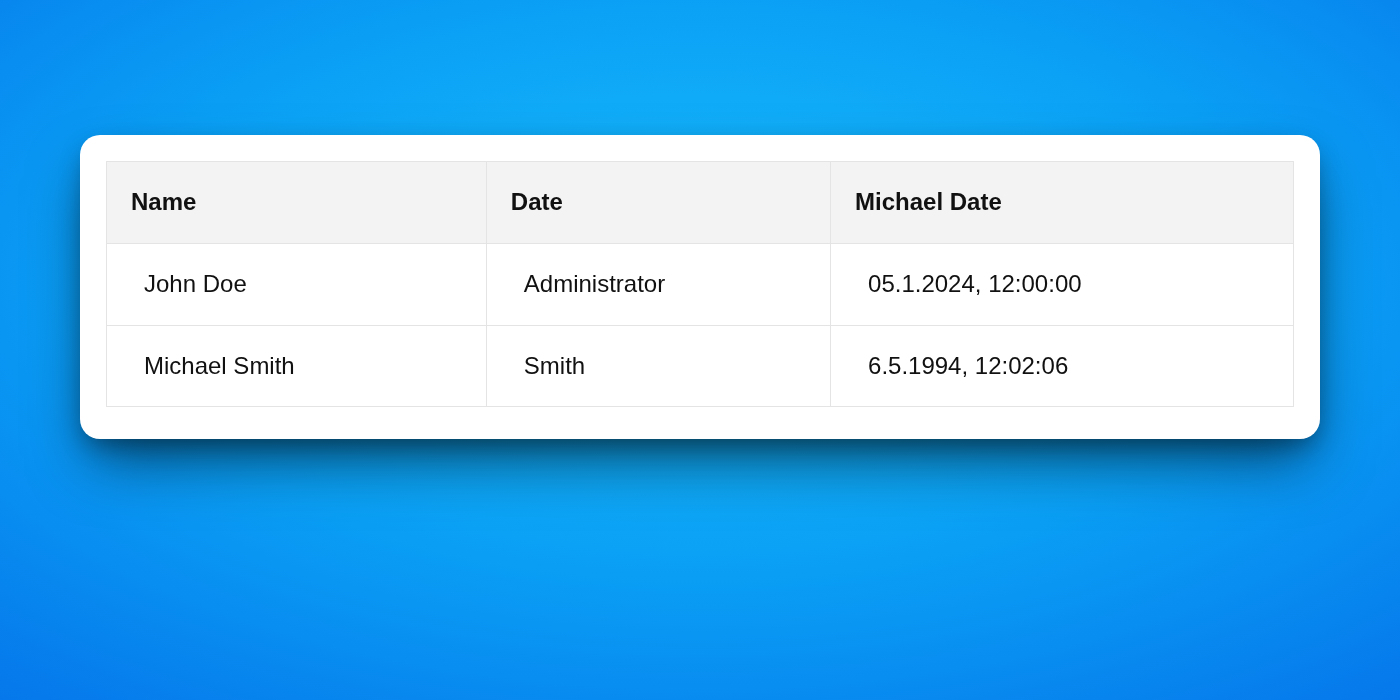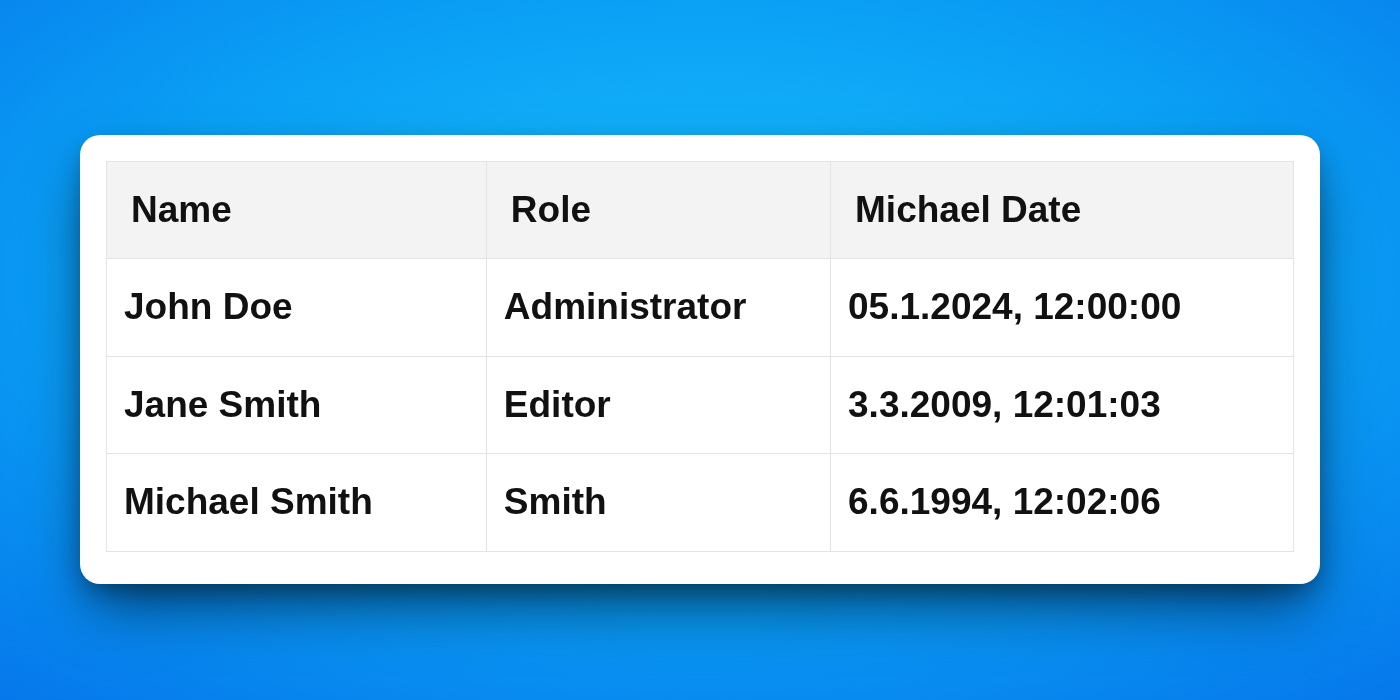--- a/index.html
+++ b/index.html
@@ -30,63 +30,58 @@
       width: 100%;
       border-collapse: collapse;
       table-layout: fixed;
     }
     col.col-name { width: 32%; }
     col.col-role { width: 29%; }
     col.col-date { width: 39%; }
     th, td {
       text-align: left;
       border: 1px solid #e4e4e4;
-      font-size: 37px;
+      font-size: 24px;
       line-height: 1.2;
       color: #111;
     }
     th {
       background: #f3f3f3;
       font-weight: 700;
       padding: 26px 24px;
     }
     td {
       background: #ffffff;
-      font-weight: 700;
-      padding: 26px 17px;
+      font-weight: 400;
+      padding: 26px 37px;
     }
   </style>
 </head>
 <body>
 
 <div class="card">
   <table>
     <colgroup>
       <col class="col-name">
       <col class="col-role">
       <col class="col-date">
     </colgroup>
     <thead>
       <tr>
         <th>Name</th>
-        <th>Role</th>
+        <th>Date</th>
         <th>Michael Date</th>
       </tr>
     </thead>
     <tbody>
       <tr>
         <td>John Doe</td>
         <td>Administrator</td>
         <td>05.1.2024, 12:00:00</td>
       </tr>
       <tr>
-        <td>Jane Smith</td>
-        <td>Editor</td>
-        <td>3.3.2009, 12:01:03</td>
-      </tr>
-      <tr>
         <td>Michael Smith</td>
         <td>Smith</td>
-        <td>6.6.1994, 12:02:06</td>
+        <td>6.5.1994, 12:02:06</td>
       </tr>
     </tbody>
   </table>
 </div>
 
 </body></html>

